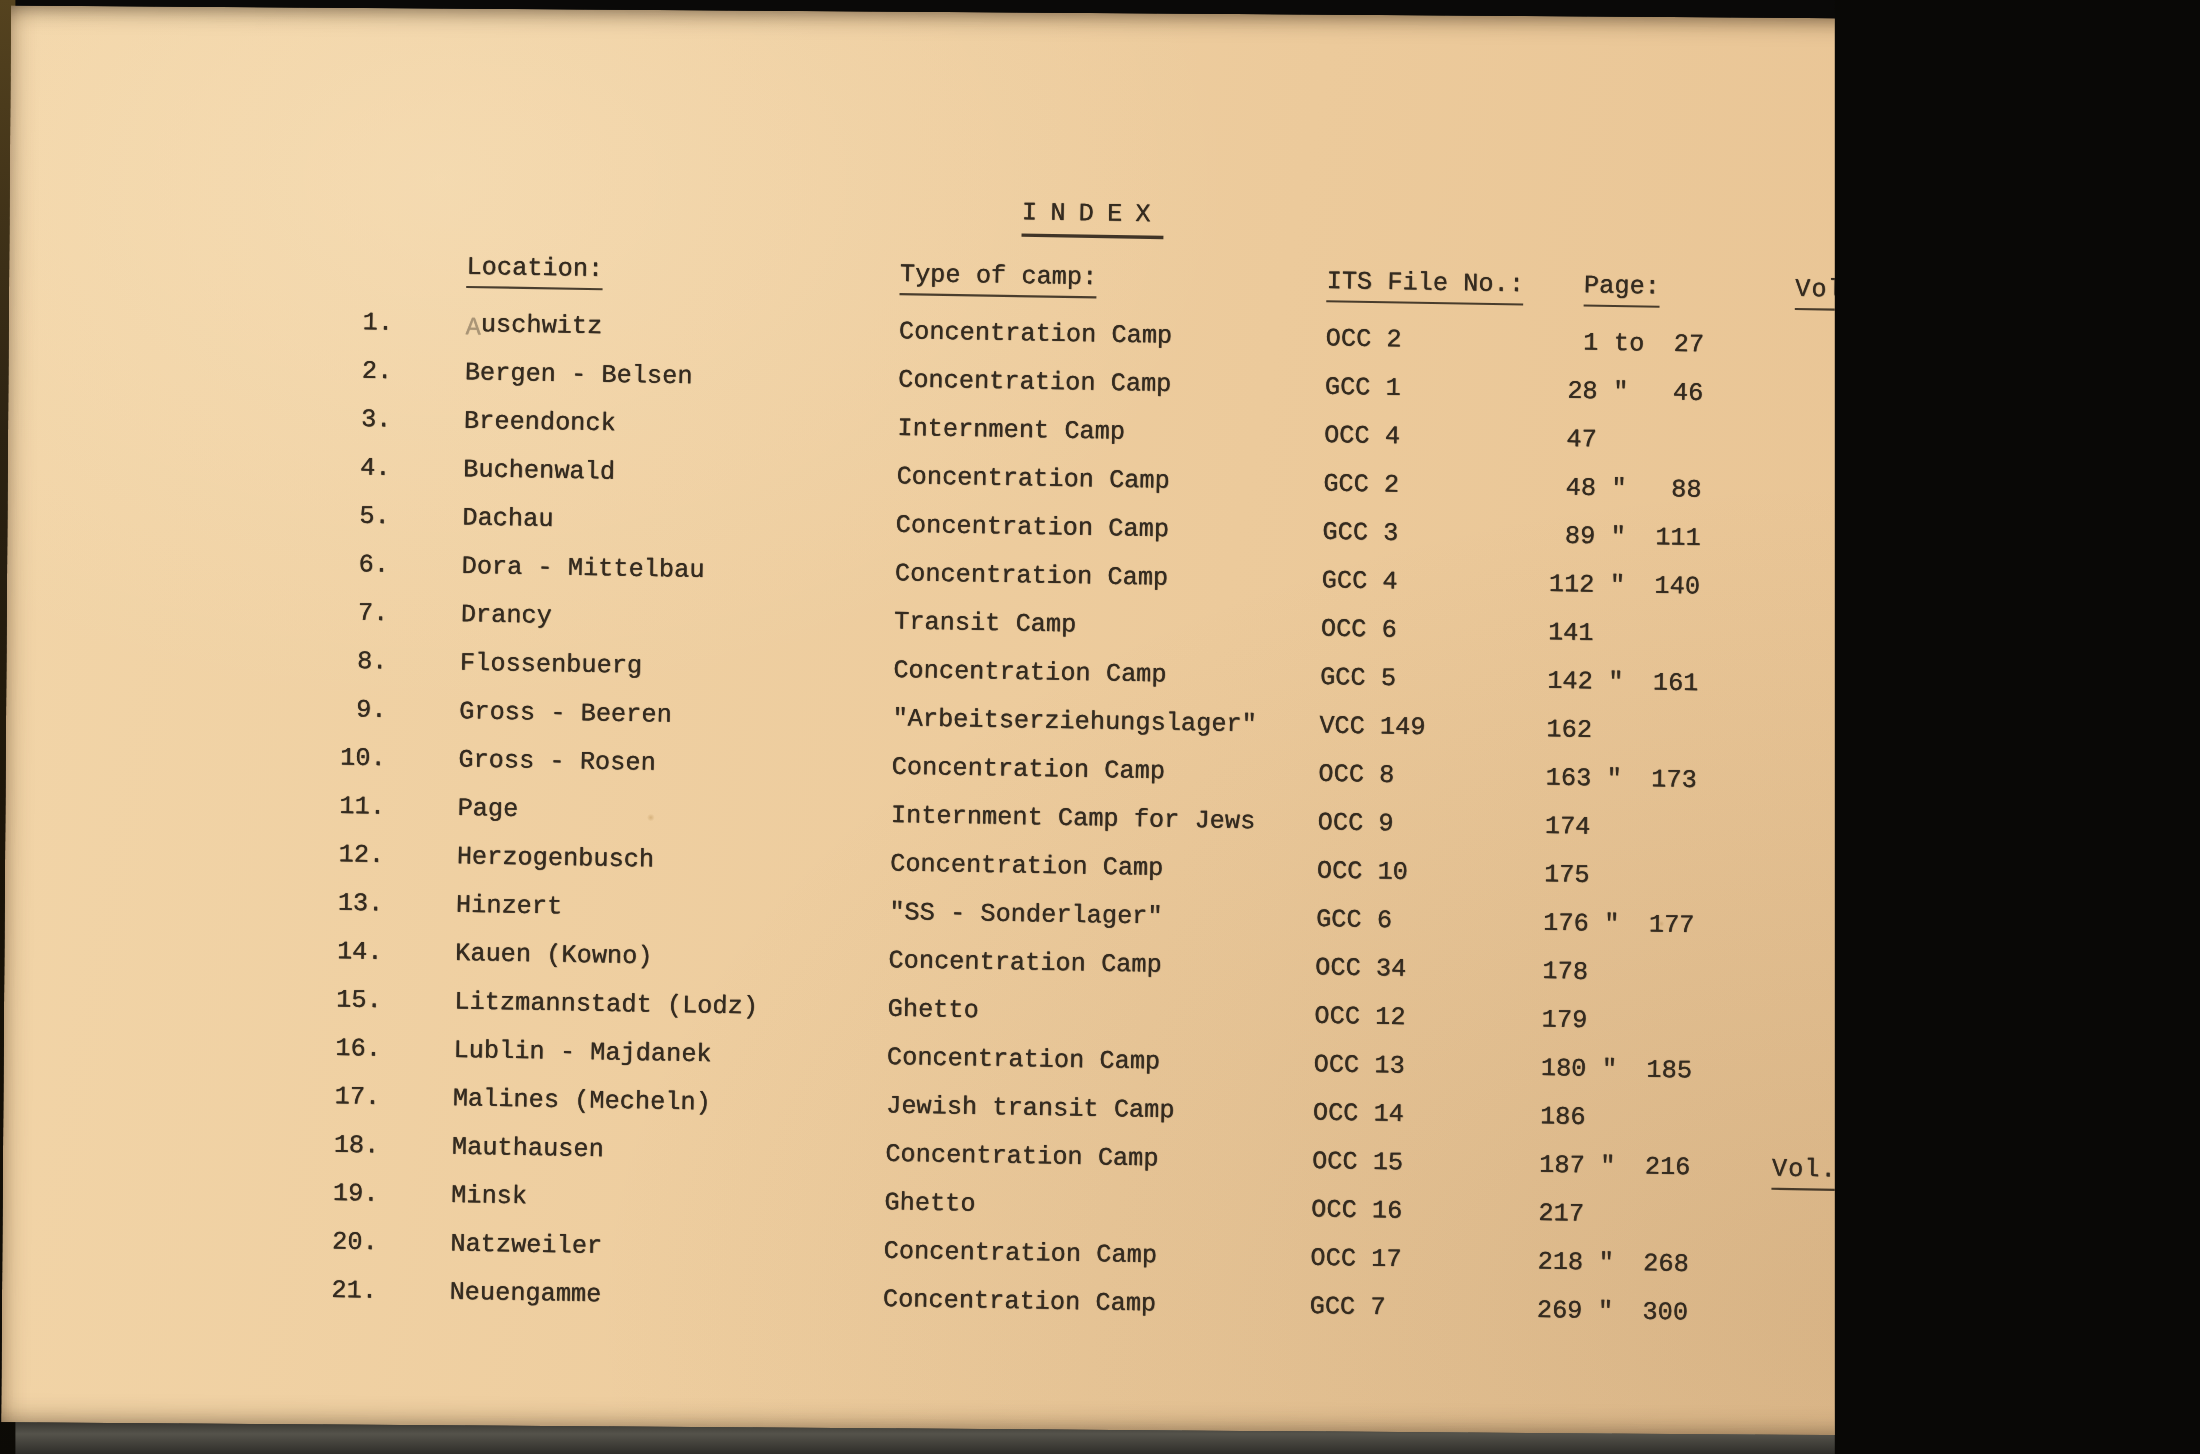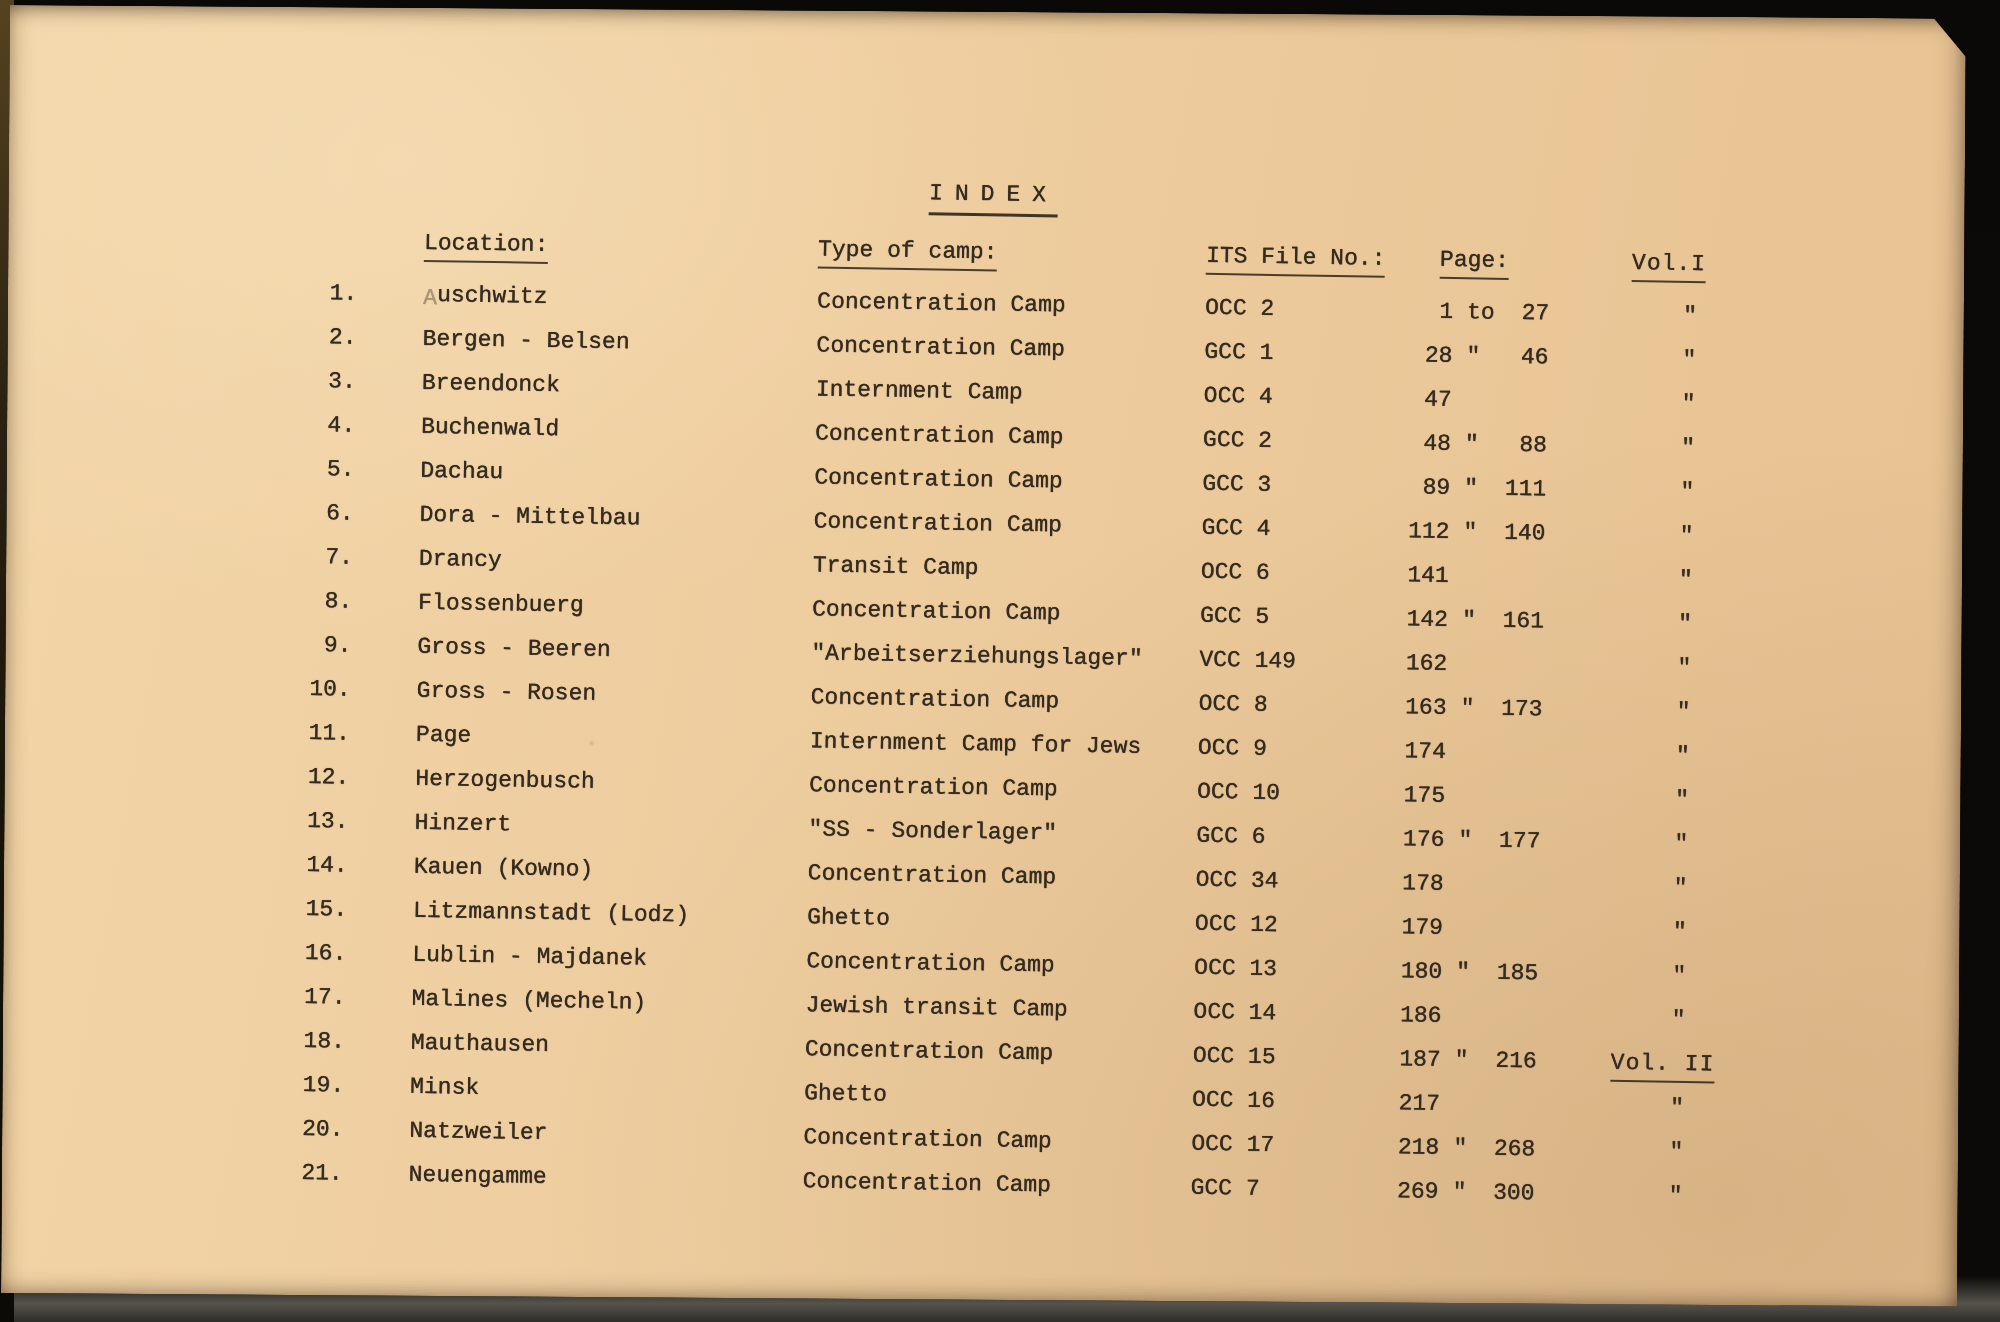--- a/index.html
+++ b/index.html
@@ -2,21 +2,21 @@
 <html><head>
 <meta charset="utf-8">
 <style>
   html, body {
     margin: 0;
     padding: 0;
     background: #090806;
   }
   .stage {
     position: relative;
-    width: 2000px;
+    width: 1668px;
     height: 1322px;
     overflow: hidden;
     background: linear-gradient(180deg, #0a0908 0%, #0b0a09 96.5%, #55534b 98.6%, #2e2d29 100%);
     font-family: "Liberation Mono", "DejaVu Sans Mono", monospace;
     text-decoration: underline;
   }
   .book-edge {
     position: absolute;
     left: 0; top: 0;
     width: 14px; height: 100%;

